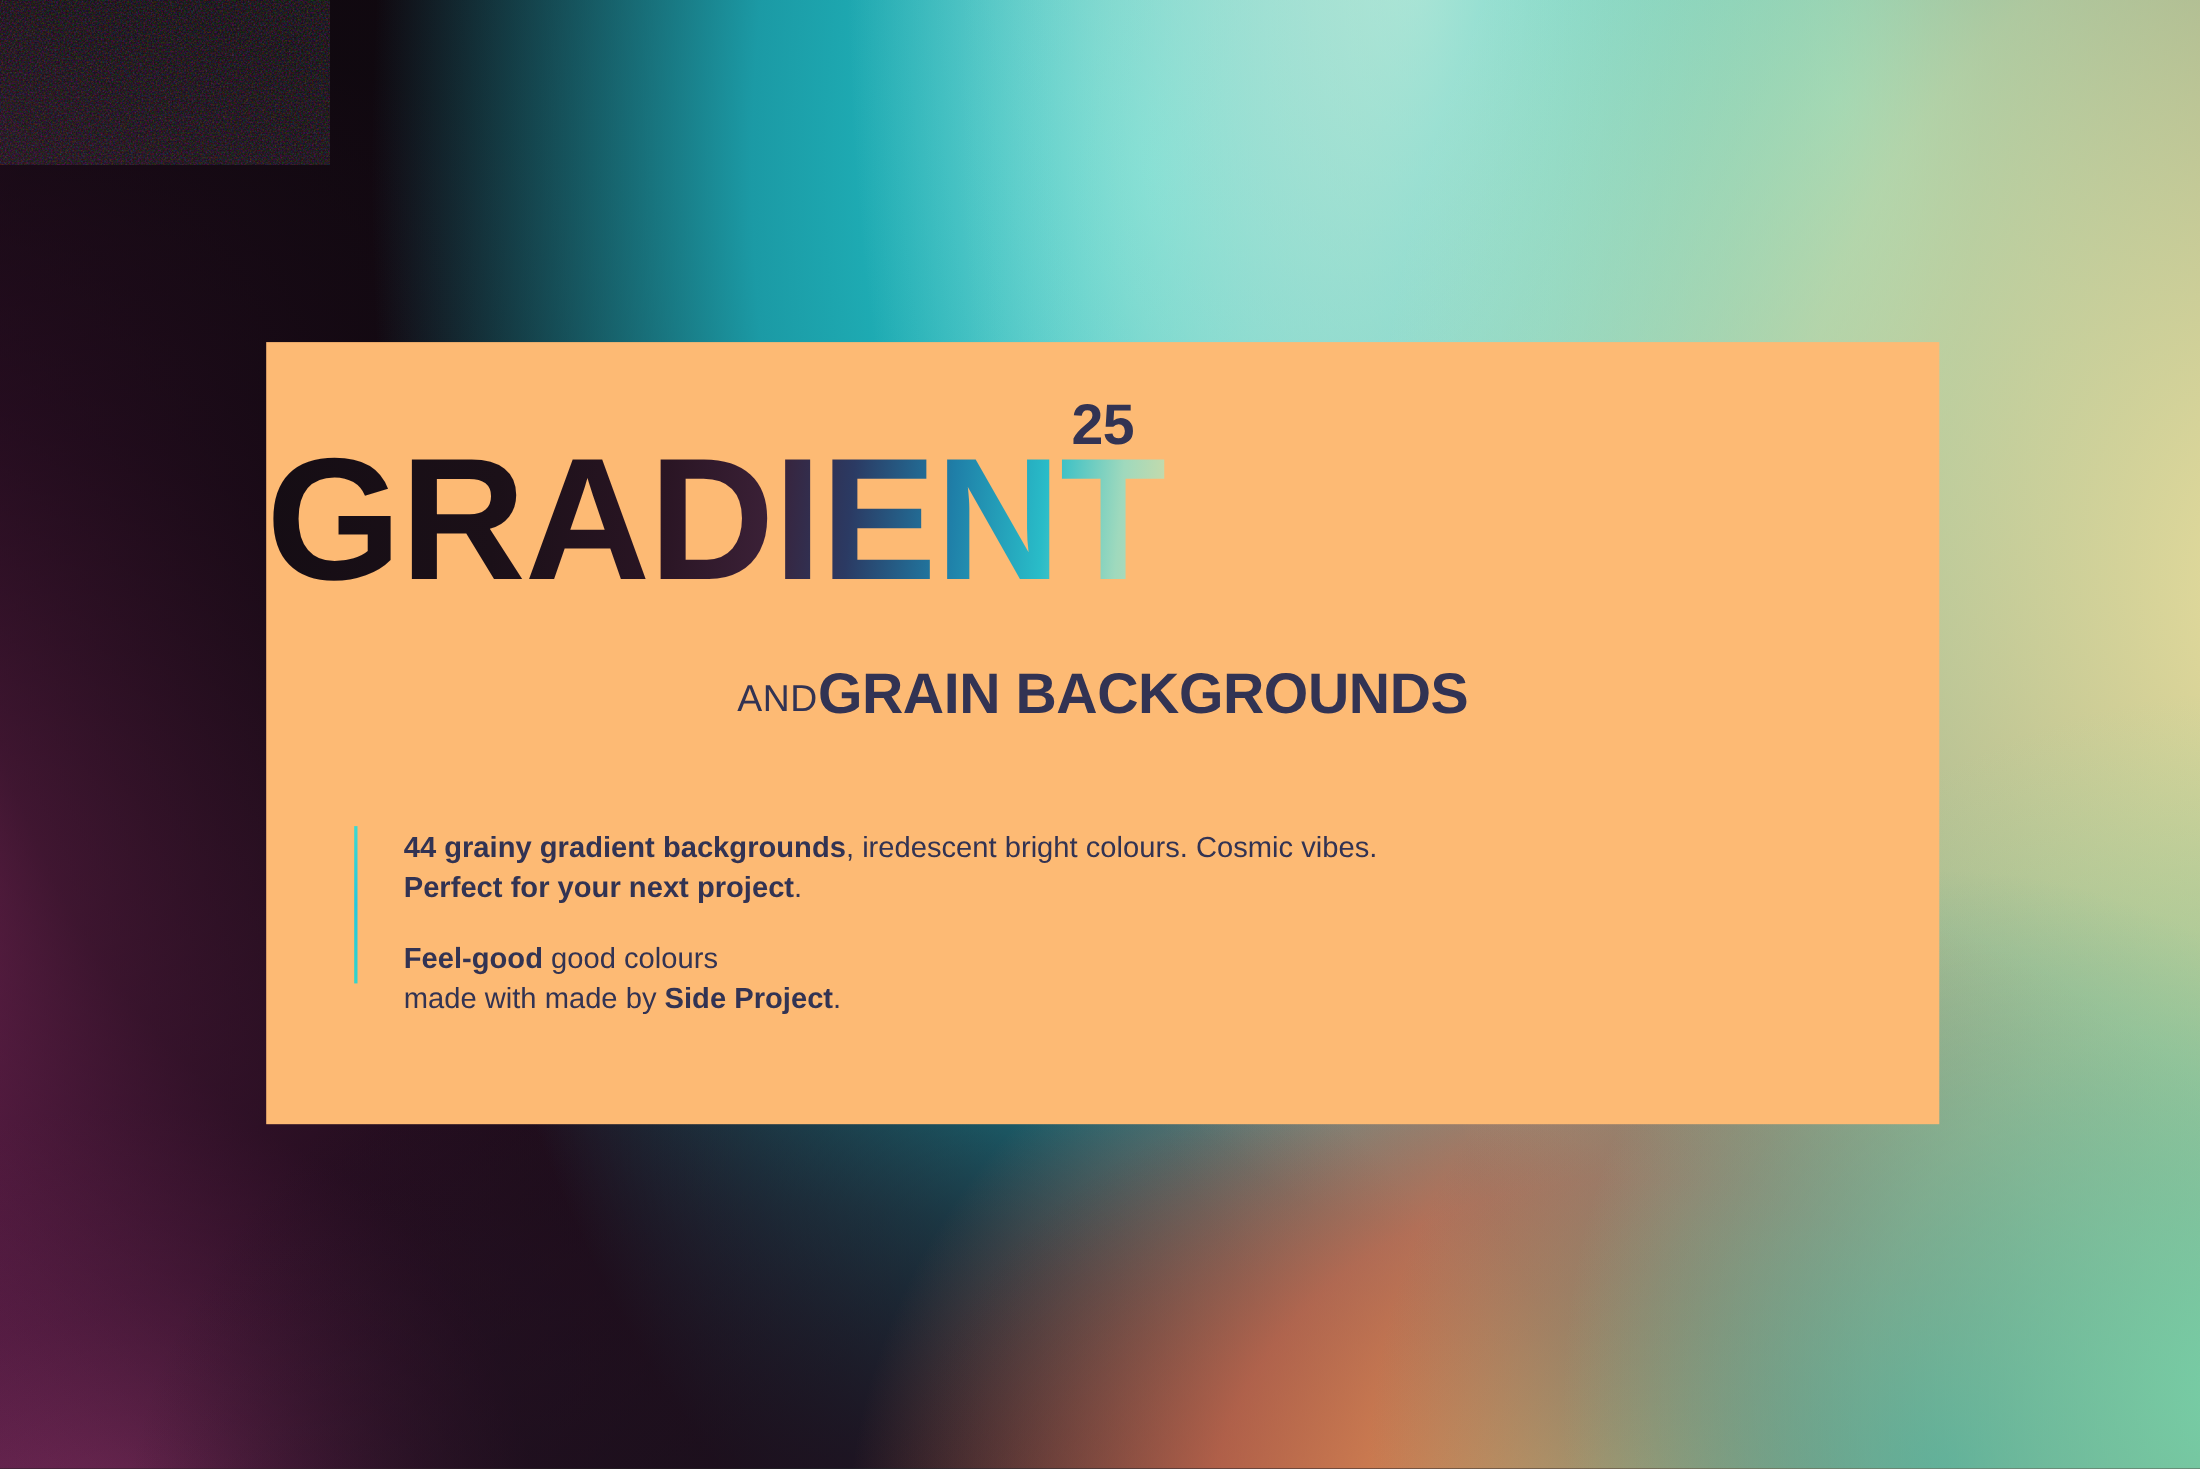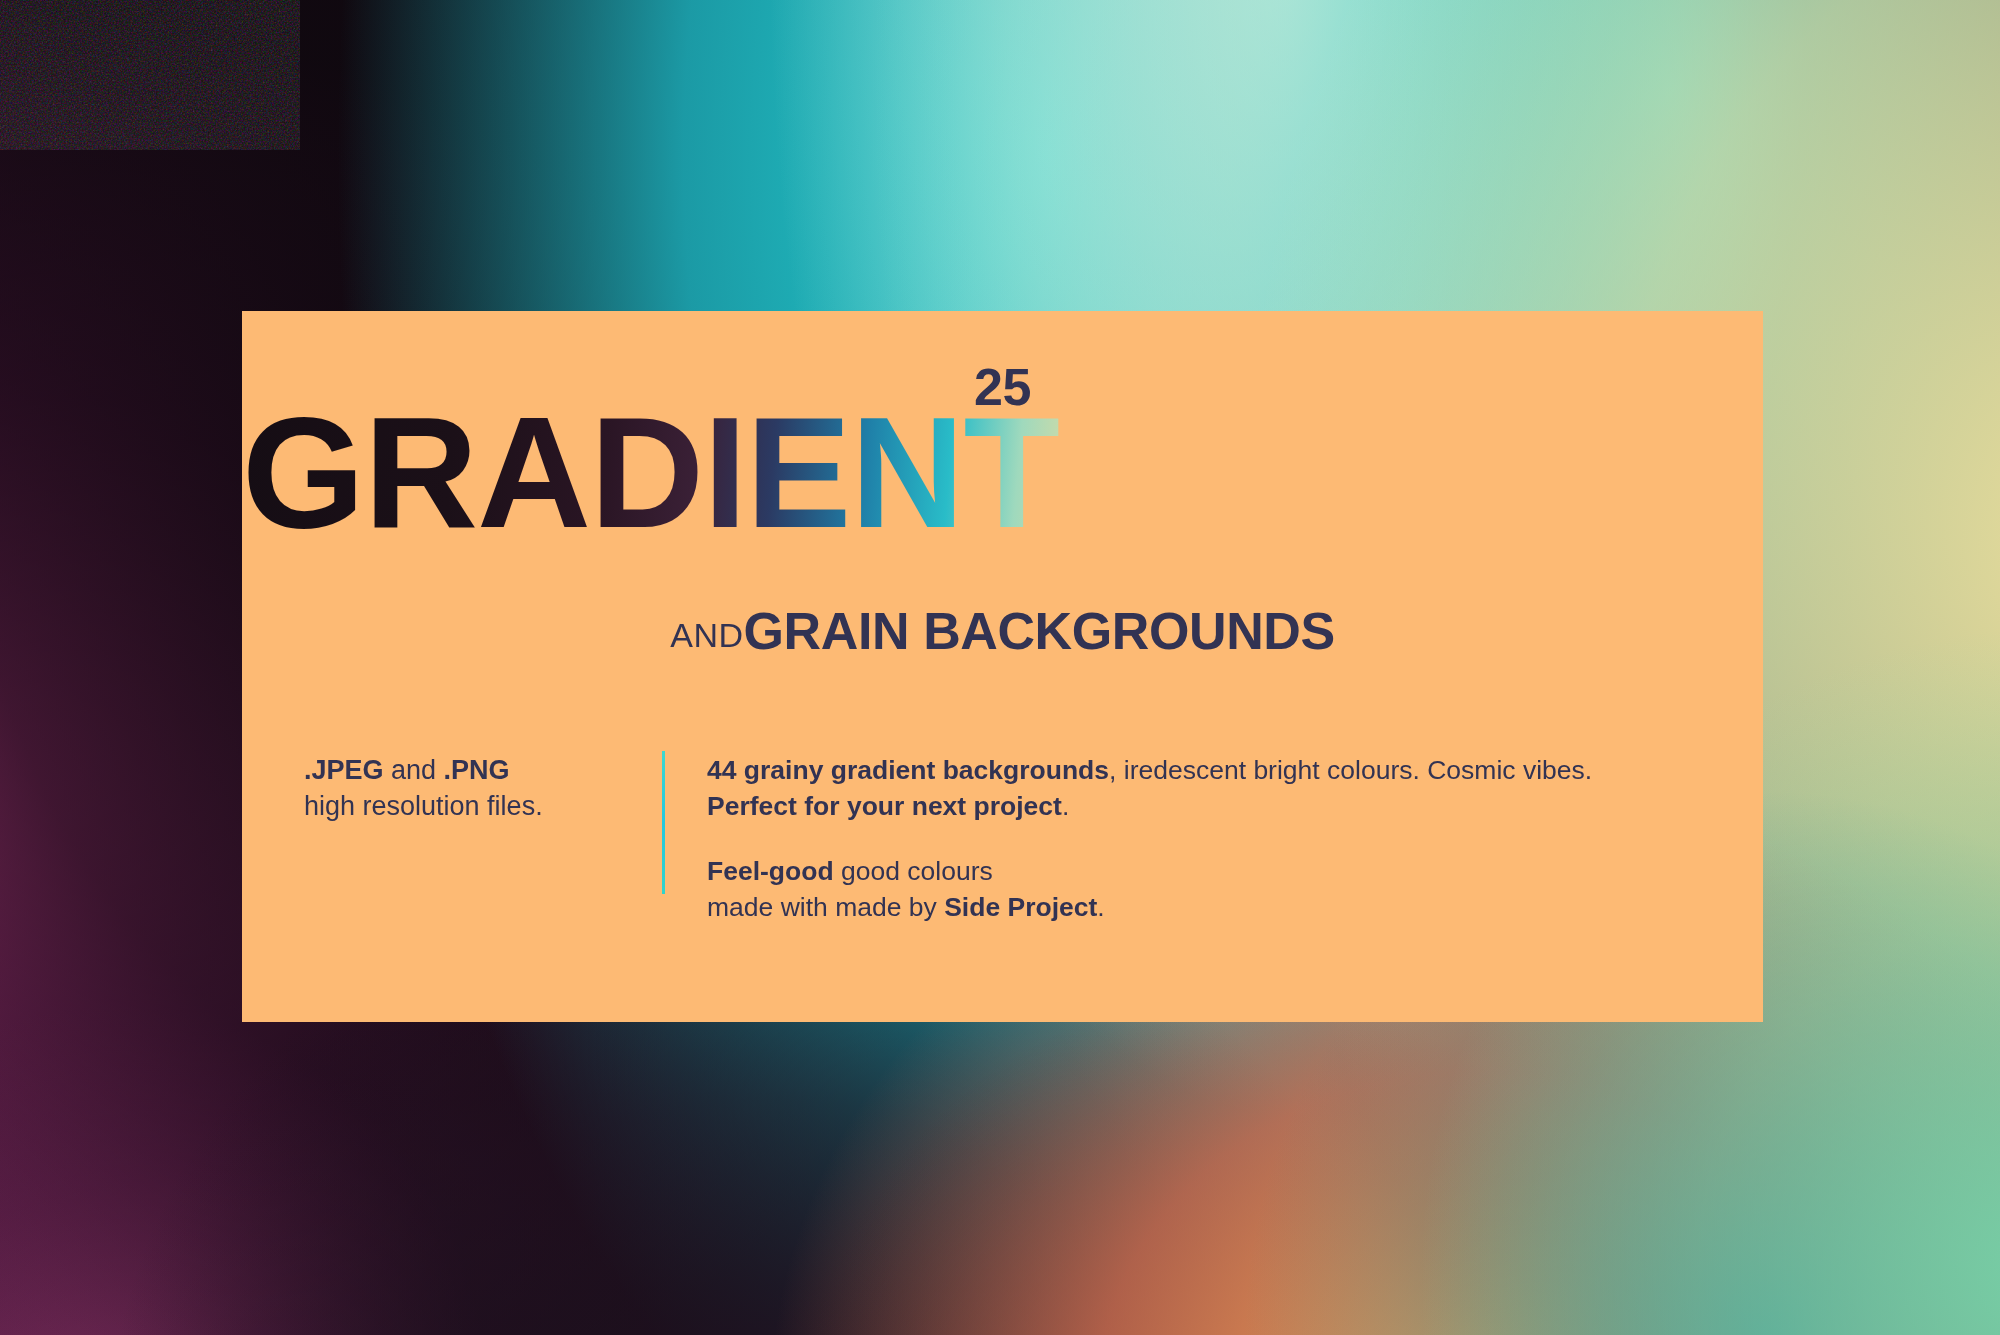--- a/index.html
+++ b/index.html
@@ -211,24 +211,20 @@
     <div id="num25">25</div>
 
     <div id="wordmark">GRADIENT</div>
 
     <div id="subline">
       <span class="and">AND</span><span class="main">GRAIN BACKGROUNDS</span>
     </div>
 
     <div id="cols">
 
-      <div id="colLeft">
-        <div><span class="b">.JPEG</span><span> and </span><span class="b">.PNG</span></div>
-        <div>high resolution files.</div>
-      </div>
 
       <div id="divider"></div>
 
       <div id="colRight">
         <div class="para1">
           <span class="b">44 grainy gradient backgrounds</span><span>, iredescent bright colours. Cosmic vibes.</span><br>
           <span class="b">Perfect for your next project</span><span>.</span>
         </div>
         <div class="para2">
           <span class="b">Feel-good</span><span> good colours</span><br>

